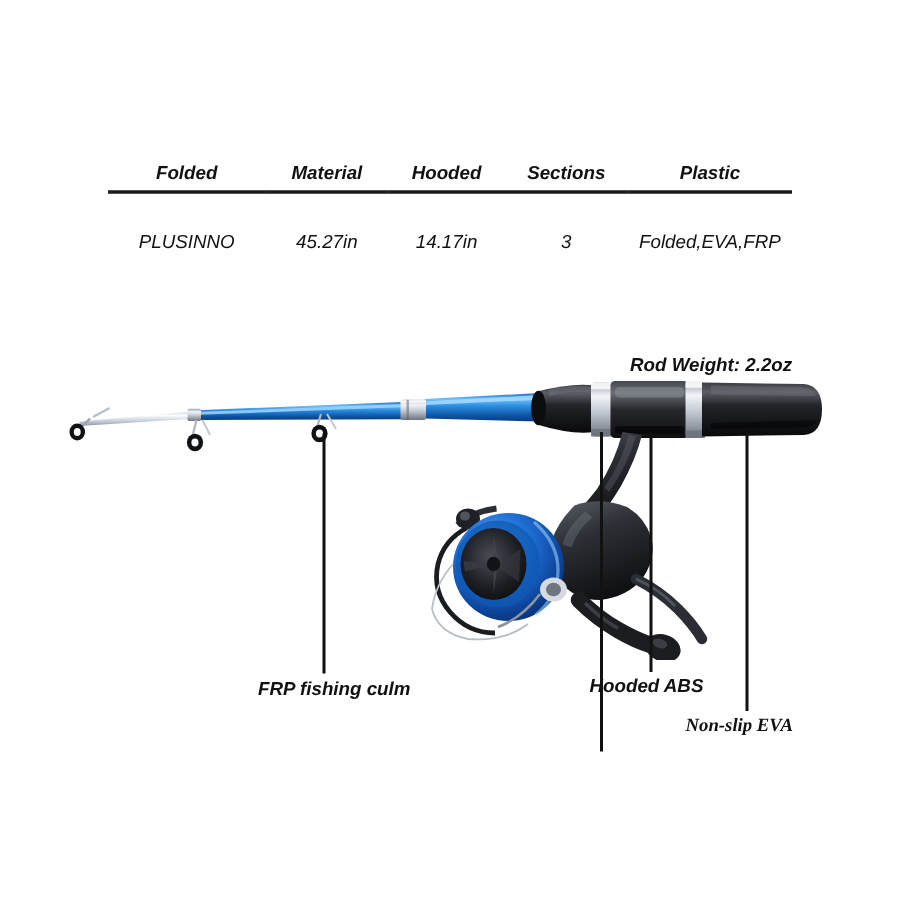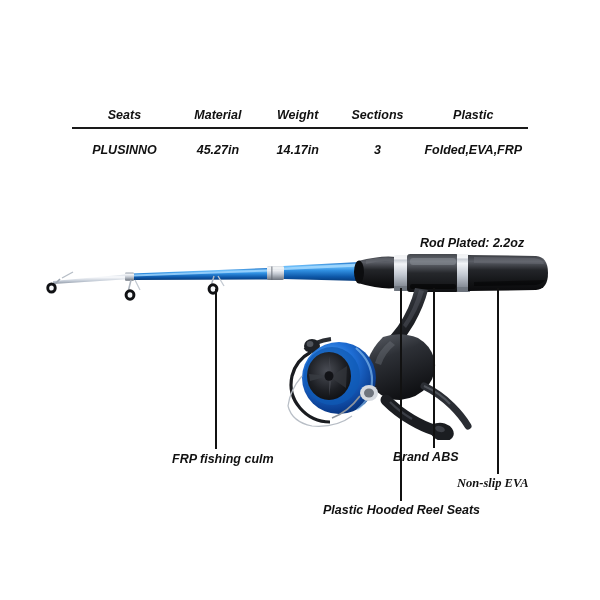--- a/index.html
+++ b/index.html
@@ -39,24 +39,24 @@
     line-height: 22px;
     white-space: nowrap;
   }
   #spec-table th {
     font-weight: bold;
     border-bottom: 2.2px solid #1a1a1a;
     height: 24px;
     vertical-align: middle;
   }
   #spec-table td {
-    font-weight: bold;
+    font-weight: normal;
     height: 26px;
     vertical-align: middle;
-    padding-top: 8px;
+    padding-top: 19px;
   }
   .col-brand    { width: 23%; }
   .col-extended { width: 18%; }
   .col-folded   { width: 17%; }
   .col-sections { width: 18%; }
   .col-material { width: 24%; }
 
   
   .callout {
     position: absolute;
@@ -96,23 +96,23 @@
 </style>
 </head>
 <body>
 
 <div id="stage">
 
   <div id="spec-table">
     <table>
       <thead>
         <tr>
-          <th class="col-brand">Seats</th>
+          <th class="col-brand">Folded</th>
           <th class="col-extended">Material</th>
-          <th class="col-folded">Weight</th>
+          <th class="col-folded">Hooded</th>
           <th class="col-sections">Sections</th>
           <th class="col-material">Plastic</th>
         </tr>
       </thead>
       <tbody>
         <tr>
           <td class="col-brand">PLUSINNO</td>
           <td class="col-extended">45.27in</td>
           <td class="col-folded">14.17in</td>
           <td class="col-sections">3</td>
@@ -303,19 +303,18 @@
       </g>
 
     </svg>
   </div>
 
   <div class="leader" id="leader-frp"></div>
   <div class="leader" id="leader-reelseat"></div>
   <div class="leader" id="leader-platedabs"></div>
   <div class="leader" id="leader-nonslip"></div>
 
-  <div class="callout" id="label-rod-weight">Rod Plated: 2.2oz</div>
+  <div class="callout" id="label-rod-weight">Rod Weight: 2.2oz</div>
   <div class="callout" id="label-frp">FRP fishing culm</div>
-  <div class="callout" id="label-plated-abs">Brand ABS</div>
+  <div class="callout" id="label-plated-abs">Hooded ABS</div>
   <div class="callout" id="label-nonslip">Non-slip EVA</div>
-  <div class="callout" id="label-reel-seats">Plastic Hooded Reel Seats</div>
 
 </div>
 
 </body></html>

